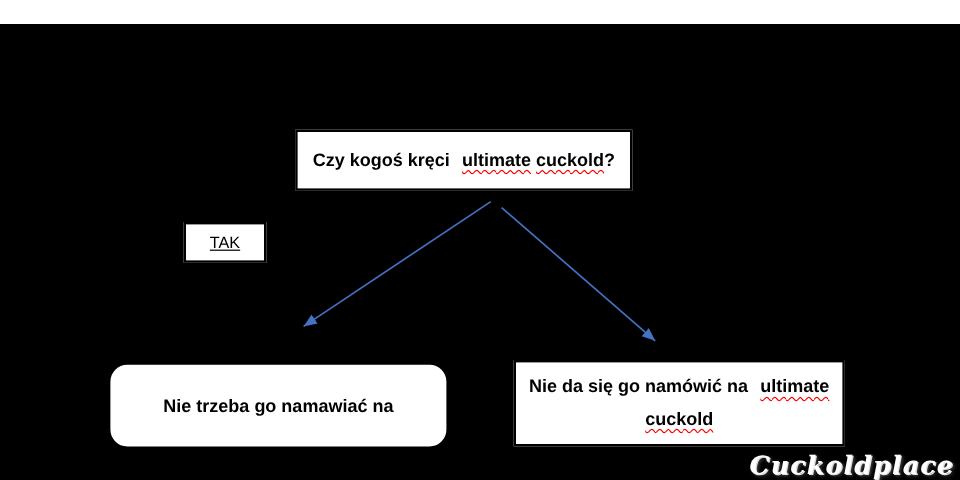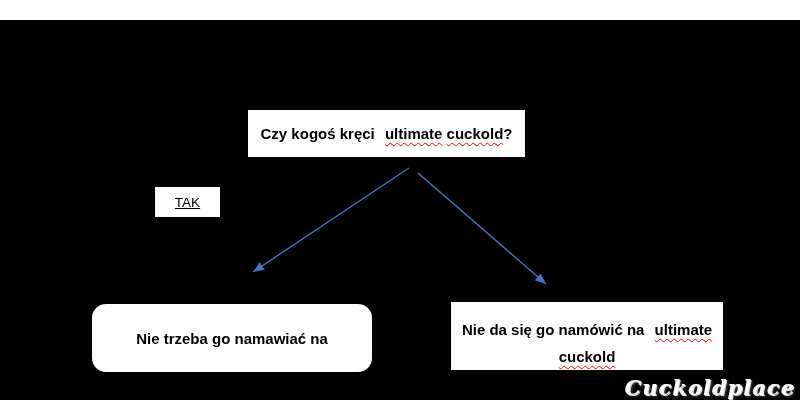--- a/index.html
+++ b/index.html
@@ -32,21 +32,21 @@
     font-size: 13.5px; font-weight: normal;
   }
   .tak-box { left: 153px; top: 165px; width: 65px; height: 30px; text-decoration: underline; }
   .nie-box { left: 540px; top: 172px; width: 73px; height: 30px; }
   .result-box {
     font-weight: bold; font-size: 15px;
     flex-direction: column;
     line-height: 27px;
   }
   .yes-box { left: 90px;  top: 282px; width: 280px; height: 68px; border-radius: 16px; }
-  .no-box  { left: 449px; top: 280px; width: 272px; height: 68px; justify-content: flex-end; }
+  .no-box  { left: 428px; top: 280px; width: 272px; height: 68px; }
   .squiggle {
     text-decoration-line: underline;
     text-decoration-style: wavy;
     text-decoration-color: #FF0000;
     text-decoration-thickness: 1px;
     text-underline-offset: 3px;
   }
   .gap { margin-left: 6px; }
   .arrows {
     position: absolute; left: 0; top: 0;

